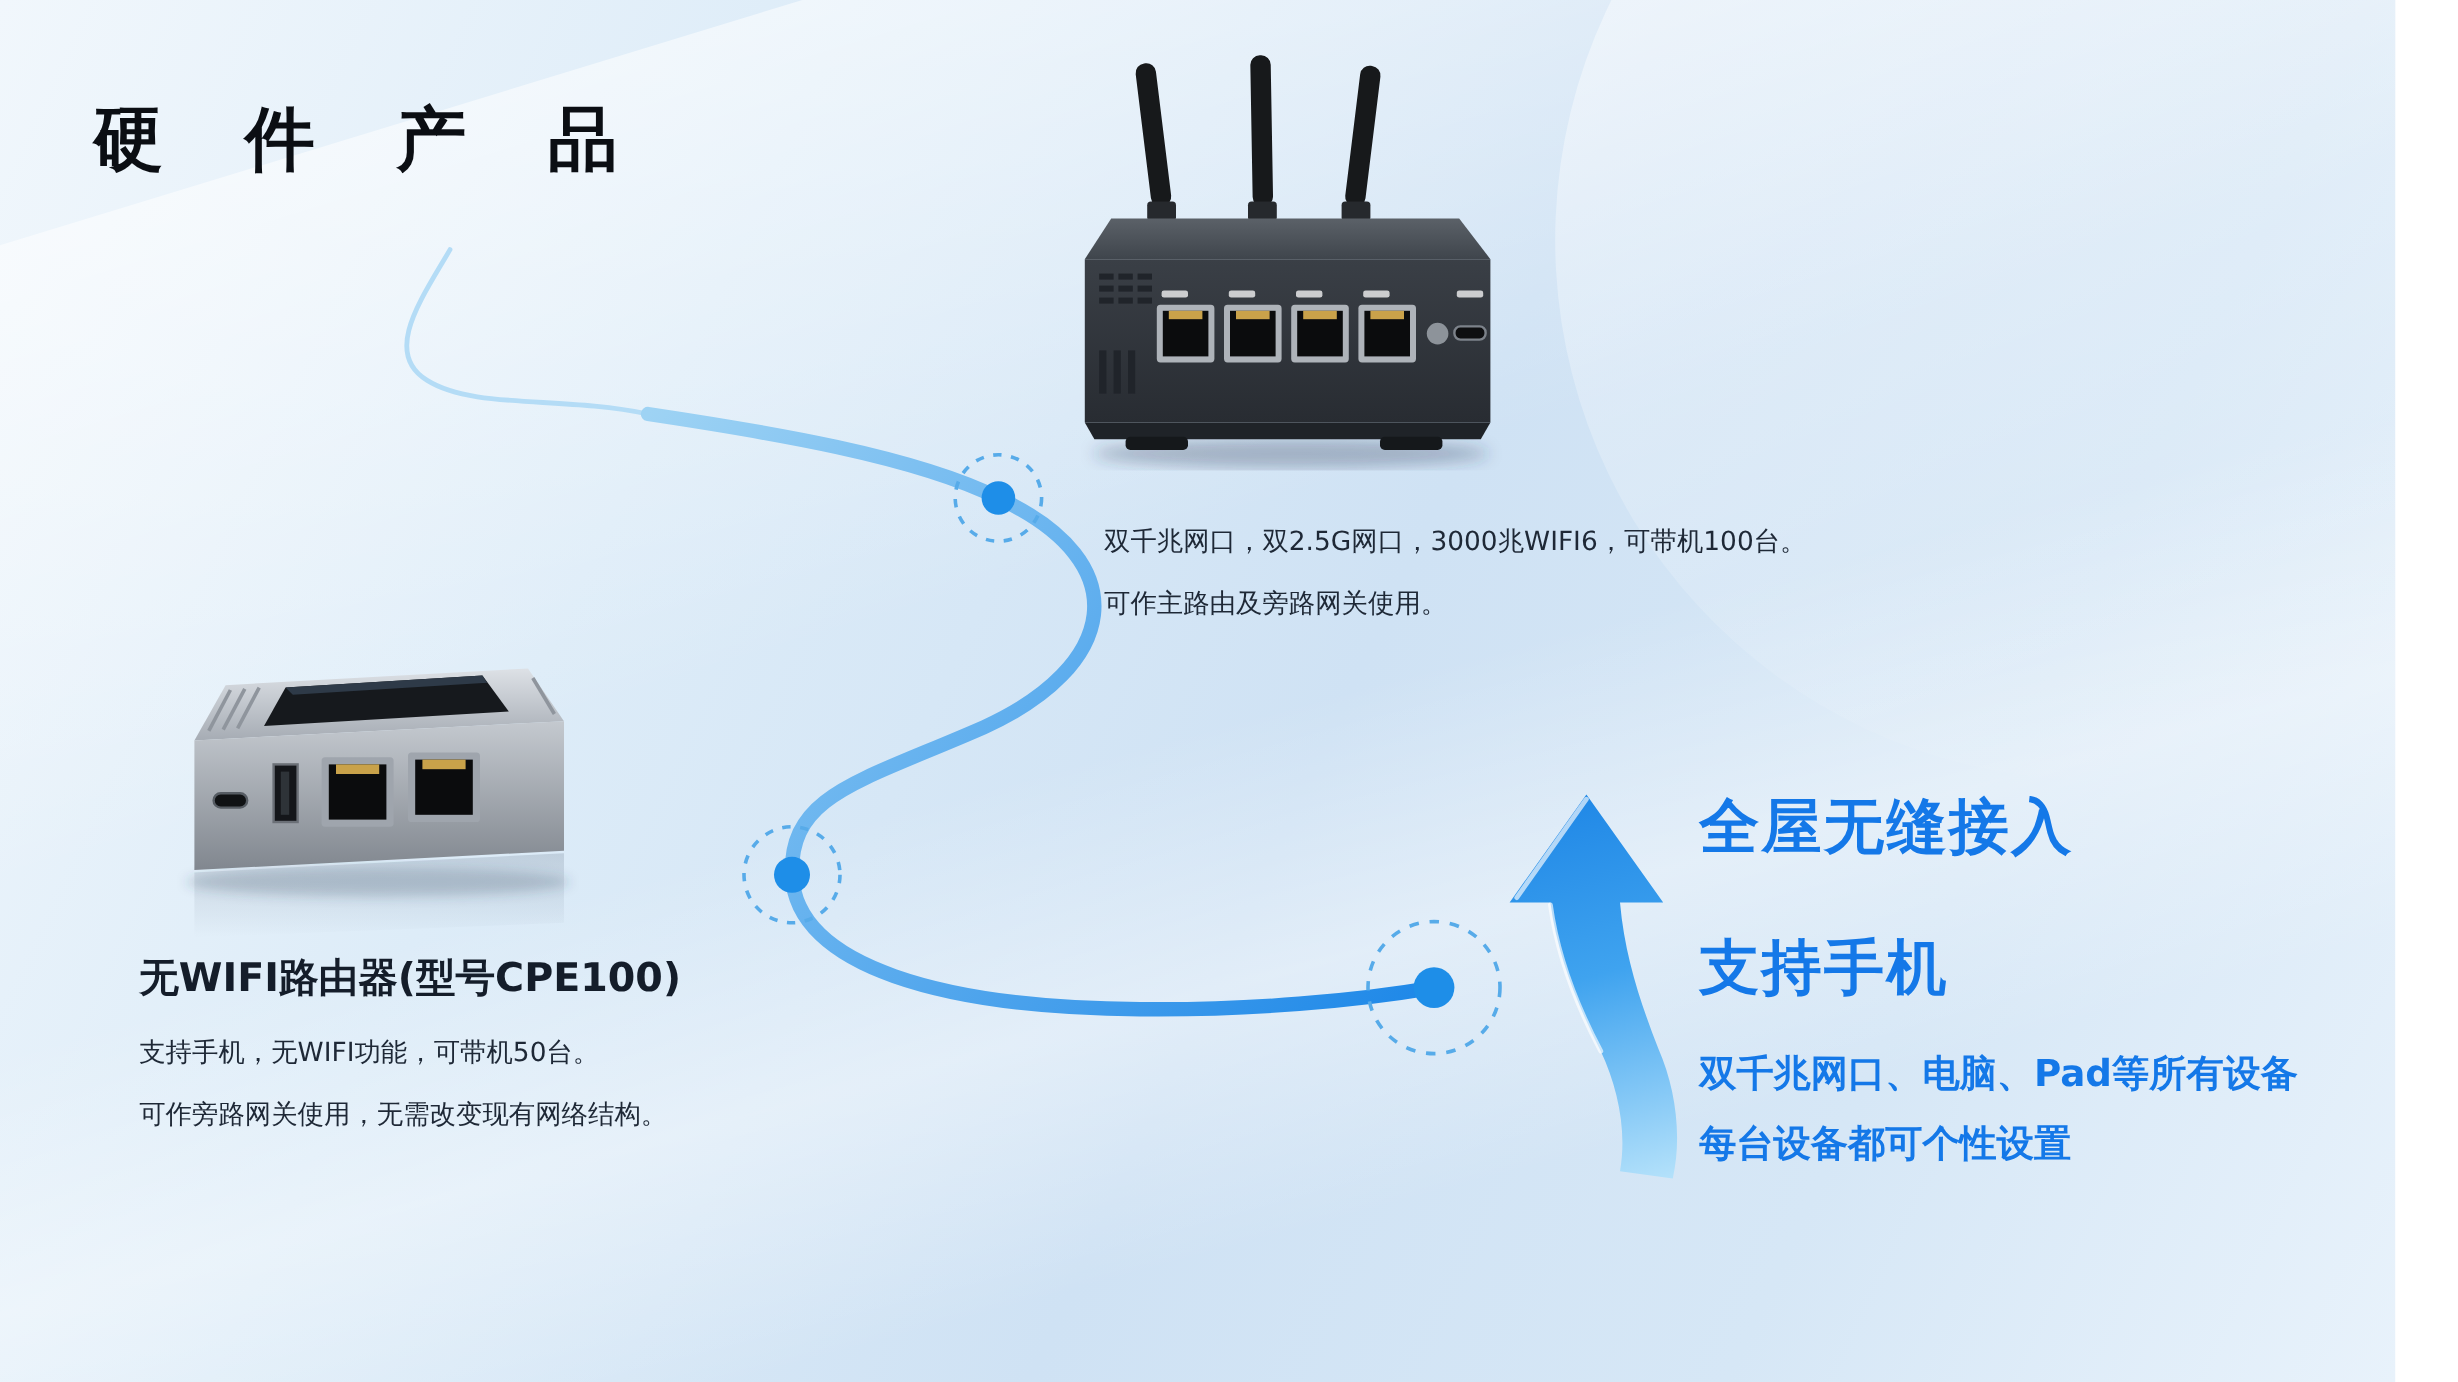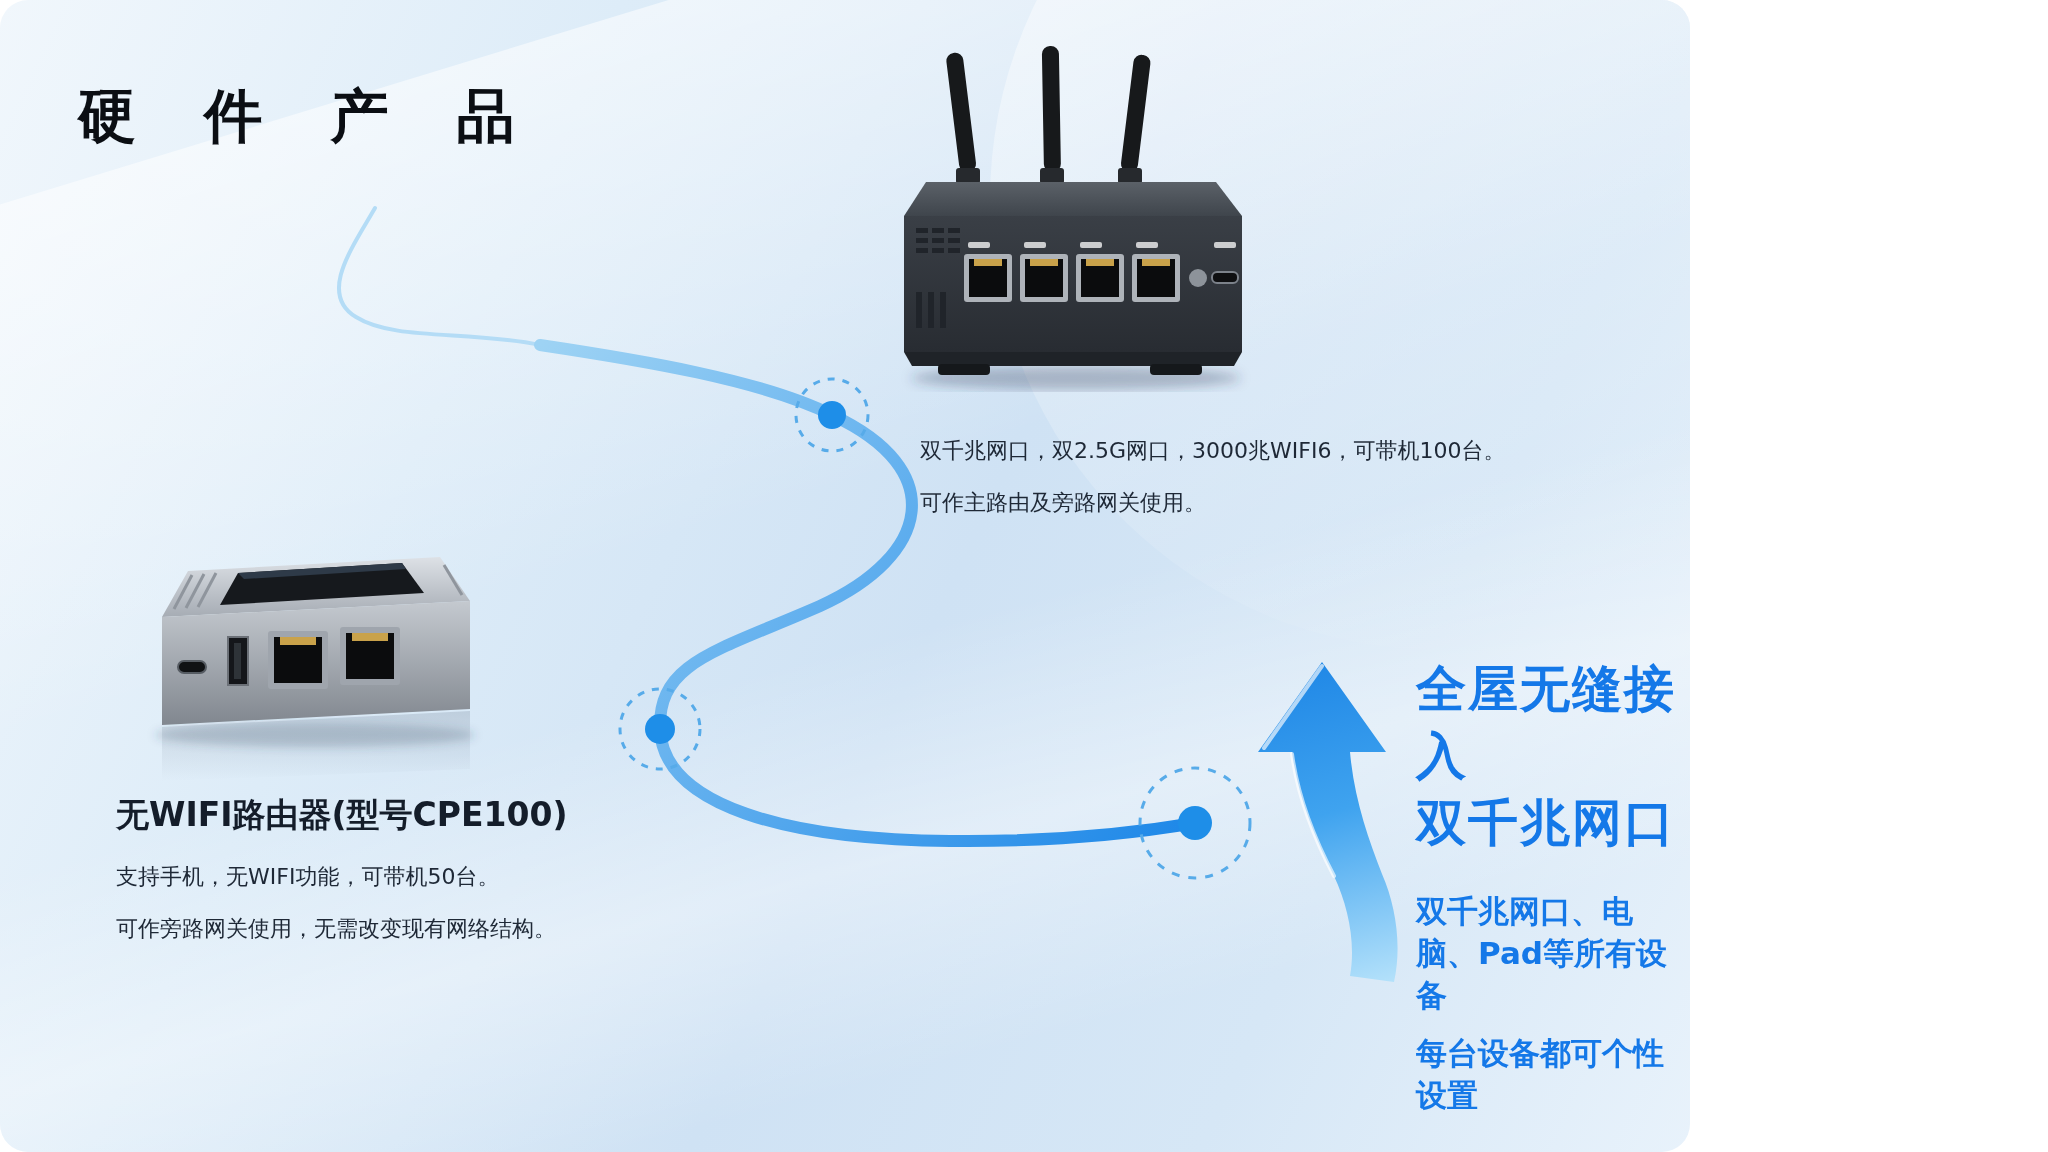--- a/index.html
+++ b/index.html
@@ -2,23 +2,22 @@
 <html><head>
 <meta charset="utf-8">
 <style>
   * { margin:0; padding:0; box-sizing:border-box; }
   html,body { width:2048px; height:1152px; }
   body {
     font-family:"DejaVu Sans","Liberation Sans",sans-serif;
     overflow:hidden;
   }
   .canvas {
-    position:relative; width:1690px; height:1152px; overflow:hidden;
+    position:relative; width:1996px; height:1152px; overflow:hidden;
     background:linear-gradient(115deg,#f1f7fc 0%,#ddecf8 28%,#cfe2f4 55%,#d6e7f6 78%,#e8f2fb 100%);
-    border-radius:28px;
   }
   .streak { position:absolute; pointer-events:none; }
   .streak.s1 { width:2700px; height:520px; left:-250px; top:-120px; transform:rotate(-17deg);
     background:linear-gradient(180deg,rgba(255,255,255,0.55),rgba(255,255,255,0)); }
   .streak.s2 { width:2700px; height:430px; left:-300px; top:600px; transform:rotate(-15deg);
     background:linear-gradient(180deg,rgba(255,255,255,0),rgba(255,255,255,0.38),rgba(255,255,255,0)); }
   .streak.s3 { width:900px; height:900px; right:-200px; top:-250px; transform:rotate(-20deg);
     background:linear-gradient(180deg,rgba(255,255,255,0.5),rgba(255,255,255,0)); border-radius:50%; }
 
   .page-title {
@@ -28,21 +27,21 @@
 
   .layer { position:absolute; left:0; top:0; pointer-events:none; }
 
   .product-block { position:absolute; }
   .product-name { font-size:33px; font-weight:700; color:#141d2a; margin-bottom:24px; }
   .product-desc { font-size:22px; font-weight:500; color:#1e2836; margin-bottom:22px; }
   .block-cpe200 { left:920px; top:436px; }
   .block-cpe100 { left:116px; top:793px; }
 
   .highlights { position:absolute; left:1416px; top:656px; }
-  .headline { font-size:50px; font-weight:700; color:#1478e8; letter-spacing:2px; }
+  .headline { font-size:50px; font-weight:700; color:#1478e8; margin-bottom:50px; letter-spacing:2px; }
   .headline.h2 { margin-bottom:34px; }
   .highlight-sub { font-size:31px; font-weight:700; color:#1478e8; margin-bottom:16px; }
 
   .device { position:absolute; }
   .dev-cpe200 { left:898px; top:44px; width:362px; height:348px; }
   .dev-cpe100 { left:140px; top:543px; width:352px; height:240px; }
 </style>
 </head>
 <body>
 
@@ -219,18 +218,18 @@
   </div>
 
   <div class="product-block block-cpe100">
     <div class="product-name">无WIFI路由器(型号CPE100)</div>
     <div class="product-desc">支持手机，无WIFI功能，可带机50台。</div>
     <div class="product-desc">可作旁路网关使用，无需改变现有网络结构。</div>
   </div>
 
   <div class="highlights">
     <div class="headline">全屋无缝接入</div>
-    <div class="headline h2">双千兆网口</div>
+    <div class="headline h2">支持手机</div>
     <div class="highlight-sub">双千兆网口、电脑、Pad等所有设备</div>
     <div class="highlight-sub">每台设备都可个性设置</div>
   </div>
 
 </div>
 
 </body></html>

